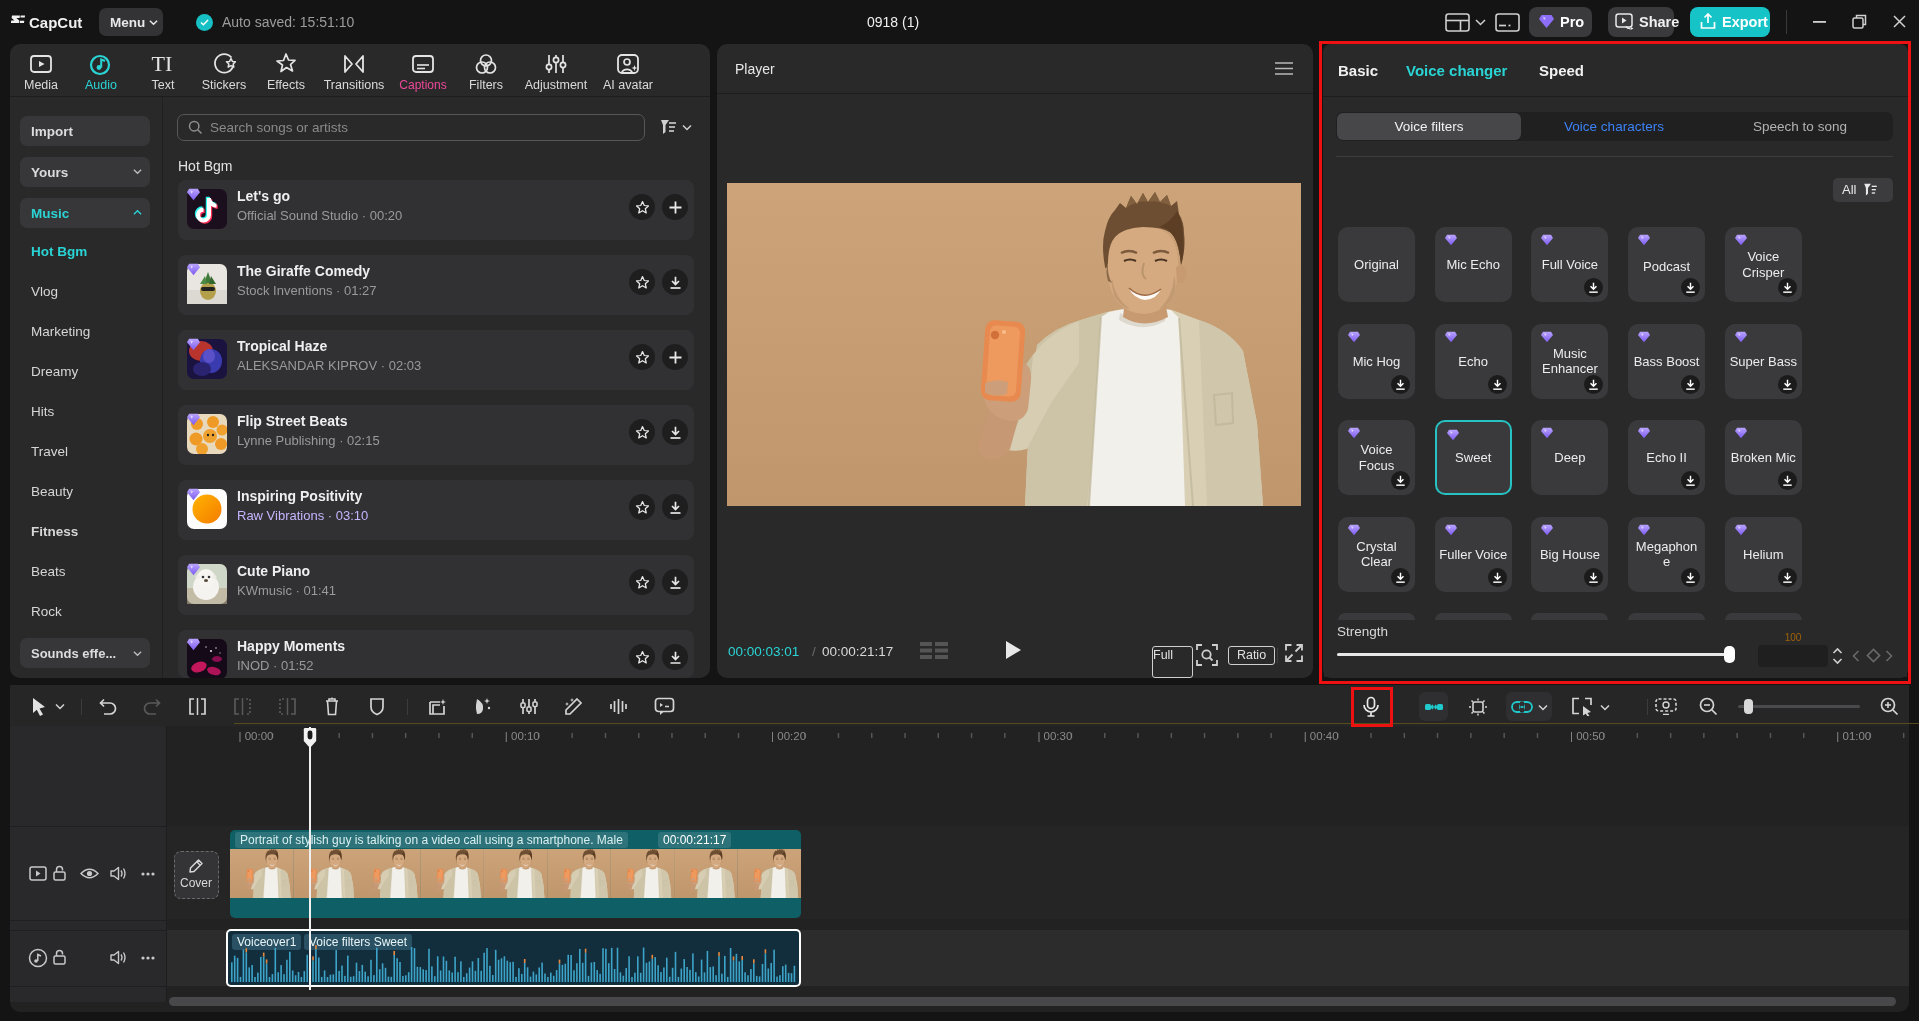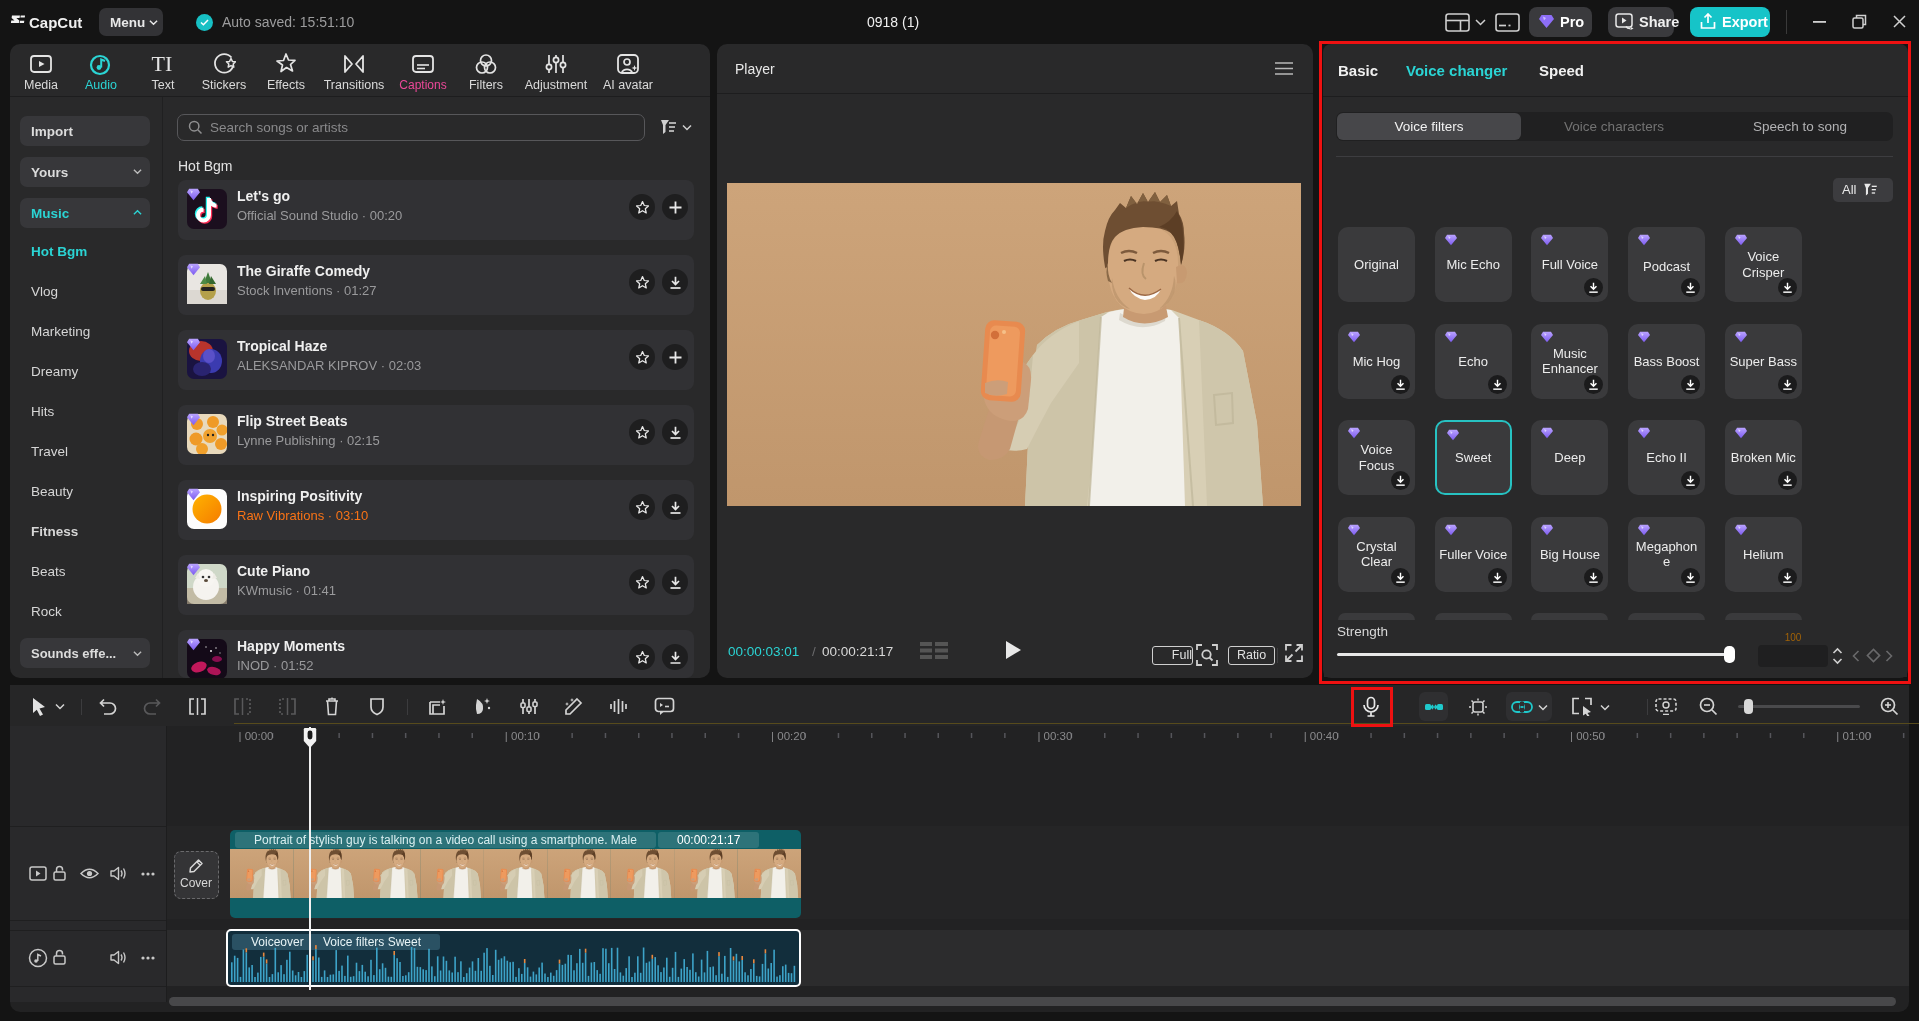--- a/index.html
+++ b/index.html
@@ -13,21 +13,21 @@
 .circbtn{position:absolute;width:26px;height:26px;border-radius:50%;background:#1e1e1f;
  display:flex;align-items:center;justify-content:center}
 .navitem{position:absolute;left:20px;width:130px;height:30px;border-radius:7px;
  display:flex;align-items:center;padding:0 11px;font-size:13.5px;color:#dcdcdc;font-weight:bold}
 .navbtn{background:#37373a}
 .plainnav{background:transparent}
 .songitem{position:absolute;left:178px;width:516px;height:60px;background:#313134;border-radius:8px}
 .card{position:absolute;width:77px;height:75px;background:#3a3a3c;border-radius:10px}
 .cardlbl{position:absolute;left:2px;right:2px;top:0;text-align:center;font-size:13px;color:#ececec;line-height:15.5px}
 .dlbadge{position:absolute;right:5px;bottom:5px;width:19px;height:19px;border-radius:50%;background:#1b1b1c;display:flex;align-items:center;justify-content:center}
-.chip{position:absolute;font-size:12px;color:#d8edee;background:rgba(255,255,255,.1);border-radius:3px;padding:1px 19px;white-space:nowrap}
+.chip{position:absolute;font-size:12px;color:#d8edee;background:rgba(255,255,255,.1);border-radius:3px;padding:1px 5px;white-space:nowrap}
 </style></head><body>
 <div id="app">
 
 <svg class="ic" style="left:10px;top:13px" width="16" height="15" viewBox="0 0 22 18">
  <path d="M2 2 L13 2 L13 5.5 L8.5 5.5 L13 9 L13 12.5 L2 12.5 L2 9 L6.5 9 L2 5.5 Z" fill="#f2f2f2" transform="skewX(-8)" transform-origin="7 7"></path>
  <path d="M14 2 L20 2 L20 5 L14 5 Z M14 9.5 L20 9.5 L20 12.5 L14 12.5 Z" fill="#f2f2f2" transform="skewX(-8)" transform-origin="17 7"></path>
 </svg>
 <div class="txt" style="left:29px;top:14px;font-size:15px;font-weight:bold;color:#f0f0f0">CapCut</div>
 <div class="abs" style="left:99px;top:8px;width:64px;height:28px;background:#333336;border-radius:7px"></div>
 <div class="txt" style="left:110px;top:15px;font-size:13.5px;font-weight:bold;color:#e8e8e8">Menu</div>
@@ -306,21 +306,21 @@
 <div class="songitem" style="top:480px">
 <svg class="ic" style="left:9px;top:9px" width="40" height="40" viewBox="0 0 40 40">
         <rect width="40" height="40" rx="7" fill="#fdfdfd"></rect>
         <circle cx="20" cy="20" r="14.5" fill="url(#og)"></circle>
       </svg>
 <svg class="ic" style="left:8px;top:8px" width="15" height="13" viewBox="0 0 17 15">
         <path d="M3.5 1 L13.5 1 L16 5 L8.5 14 L1 5 Z" fill="url(#dg)"></path>
         <path d="M5 2.5 L8 4 L6 6.5 Z" fill="#ddd4ff"></path>
       </svg>
 <div class="txt" style="left:59px;top:8px;font-size:14px;font-weight:bold;color:#efefef">Inspiring Positivity</div>
-<div class="txt" style="left:59px;top:28px;font-size:13px;color:#f97316">Raw Vibrations · 03:10</div>
+<div class="txt" style="left:59px;top:28px;font-size:13px;color:#c4b5fd">Raw Vibrations · 03:10</div>
 <div class="circbtn" style="left:451px;top:14px">
         <svg width="15" height="15" viewBox="0 0 24 24">
           <path d="M12 2.5 L14.8 8.8 L21.5 9.5 L16.5 14 L18 20.8 L12 17.2 L6 20.8 L7.5 14 L2.5 9.5 L9.2 8.8 Z" stroke="#e8e8e8" stroke-width="2" fill="none" stroke-linejoin="round"></path>
         </svg>
       </div>
 <div class="circbtn" style="left:484px;top:14px">
         <svg width="13" height="13" viewBox="0 0 13 13">
           <path d="M6.5 0.8 L6.5 8.2 M3 5 L6.5 8.5 L10 5" stroke="#e8e8e8" stroke-width="1.7" fill="none"></path>
           <line x1="1.5" y1="12" x2="11.5" y2="12" stroke="#e8e8e8" stroke-width="1.7"></line>
         </svg>
@@ -467,41 +467,41 @@
  <rect x="0" y="0" width="12" height="4" fill="#555"></rect>
       <rect x="15" y="0" width="13" height="4" fill="#555"></rect>
  <rect x="0" y="6.5" width="12" height="4" fill="#555"></rect>
       <rect x="15" y="6.5" width="13" height="4" fill="#555"></rect>
  <rect x="0" y="13" width="12" height="4" fill="#555"></rect>
       <rect x="15" y="13" width="13" height="4" fill="#555"></rect>
 </svg>
 <svg class="ic" style="left:1005px;top:640px" width="17" height="20" viewBox="0 0 17 20">
       <path d="M1 1 L16 10 L1 19 Z" fill="#e8e8e8"></path>
     </svg>
-<div class="abs" style="left:1152px;top:646px;width:41px;height:19px;border:1.5px solid #cfcfcf;border-radius:3px;font-size:12.5px;color:#e0e0e0;text-align:right;line-height:16px">Full</div>
+<div class="abs" style="left:1152px;top:646px;width:41px;height:32px;border:1.5px solid #cfcfcf;border-radius:3px;font-size:12.5px;color:#e0e0e0;text-align:left;line-height:16px">Full</div>
 <svg class="ic" style="left:1196px;top:644px" width="22" height="22" viewBox="0 0 22 22">
  <path d="M1 6 L1 1 L6 1 M16 1 L21 1 L21 6 M21 16 L21 21 L16 21 M6 21 L1 21 L1 16" stroke="#cfcfcf" stroke-width="1.8" fill="none"></path>
  <circle cx="10.5" cy="10.5" r="4.2" stroke="#cfcfcf" stroke-width="1.8" fill="none"></circle>
       <line x1="13.5" y1="13.5" x2="16.5" y2="16.5" stroke="#cfcfcf" stroke-width="1.8"></line>
 </svg>
 <div class="abs" style="left:1228px;top:646px;width:47px;height:19px;border:1.5px solid #cfcfcf;border-radius:3px;font-size:12.5px;color:#e0e0e0;text-align:center;line-height:16px">Ratio</div>
 <div class="abs" style="left:1277px;top:648px;width:1px;height:15px;background:#3f3f41"></div>
 <svg class="ic" style="left:1285px;top:644px" width="18" height="18" viewBox="0 0 18 18">
  <path d="M11.5 1 L17 1 L17 6.5 M17 1 L10.5 7.5 M6.5 17 L1 17 L1 11.5 M1 17 L7.5 10.5" stroke="#cfcfcf" stroke-width="1.8" fill="none"></path>
  <path d="M1 6.5 L1 1 L6.5 1 M11.5 17 L17 17 L17 11.5" stroke="#cfcfcf" stroke-width="1.8" fill="none"></path>
 </svg>
 <div class="panel" style="left:1323px;top:44px;width:585px;height:634px;border-radius:8px"></div>
 <div class="abs" style="left:1323px;top:96px;width:585px;height:1px;background:#1d1d1e"></div>
 <div class="txt" style="left:1338px;top:62px;font-size:15px;font-weight:bold;color:#f0f0f0">Basic</div>
 <div class="txt" style="left:1406px;top:62px;font-size:15px;font-weight:bold;color:#2bd4d4">Voice changer</div>
 <div class="txt" style="left:1539px;top:62px;font-size:15px;font-weight:bold;color:#f0f0f0">Speed</div>
 <div class="abs" style="left:1336px;top:112px;width:557px;height:29px;background:#202021;border-radius:7px"></div>
 <div class="abs" style="left:1337px;top:113px;width:184px;height:27px;background:#47474a;border-radius:6px"></div>
 <div class="txt" style="left:1429px;top:119px;transform:translateX(-50%);font-size:13.5px;color:#f2f2f2">Voice filters</div>
-<div class="txt" style="left:1614px;top:119px;transform:translateX(-50%);font-size:13.5px;color:#737373">Voice characters</div>
+<div class="txt" style="left:1614px;top:119px;transform:translateX(-50%);font-size:13.5px;color:#3b82f6">Voice characters</div>
 <div class="txt" style="left:1800px;top:119px;transform:translateX(-50%);font-size:13.5px;color:#b2b2b4">Speech to song</div>
 <div class="abs" style="left:1336px;top:156px;width:557px;height:1px;background:#3d3d40"></div>
 <div class="abs" style="left:1833px;top:178px;width:60px;height:24px;background:#3c3c3f;border-radius:5px"></div>
 <div class="txt" style="left:1842px;top:182px;font-size:13px;color:#e8e8e8">All</div>
 <svg class="ic" style="left:1862px;top:183px" width="17" height="15" viewBox="0 0 19 18">
  <path d="M1 1 L9 1 L5.5 6 L5.5 13 L3 15 L3 6 Z" fill="#e8e8e8" transform="translate(1,0)"></path>
  <line x1="11" y1="4" x2="17" y2="4" stroke="#e8e8e8" stroke-width="1.6"></line>
  <line x1="11" y1="8" x2="16" y2="8" stroke="#e8e8e8" stroke-width="1.6"></line>
  <line x1="11" y1="12" x2="15" y2="12" stroke="#e8e8e8" stroke-width="1.6"></line>
 </svg>

